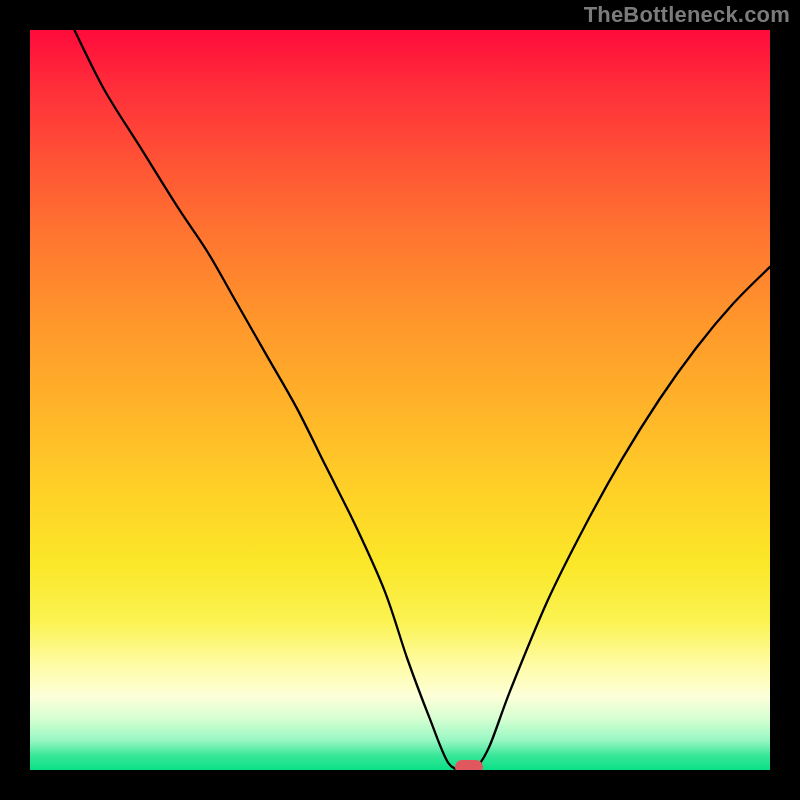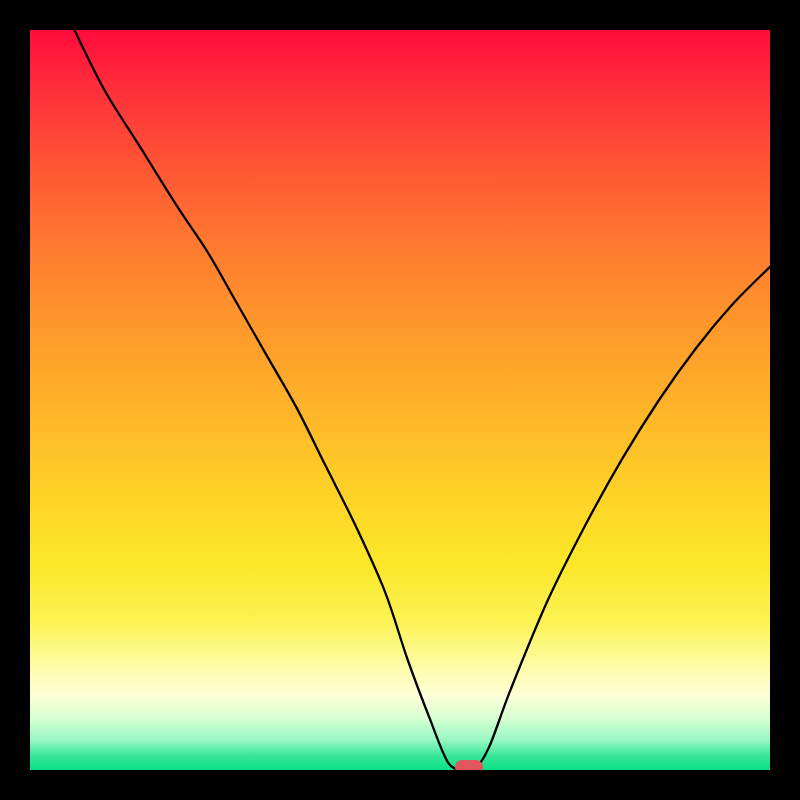--- a/index.html
+++ b/index.html
@@ -71,20 +71,21 @@
     border-radius: 7px;
     background: #e0575e;
     z-index: 10;
     transform: translate(-50%, -50%);
   }
 </style>
 </head>
 <body>
 
 <div class="frame">
+  <div class="watermark">TheBottleneck.com</div>
 
   <div class="plot-area">
     <div class="gradient"></div>
 
     <svg class="curve" viewBox="0 0 740 740" preserveAspectRatio="none">
       <path id="curve-path" fill="none" stroke="#000" stroke-width="2.3" stroke-linecap="round" stroke-linejoin="round" d="M 44.40 0.00 C 49.33 9.87, 62.90 39.47, 74.00 59.20 C 85.10 78.93, 98.67 98.67, 111.00 118.40 C 123.33 138.13, 136.90 160.33, 148.00 177.60 C 159.10 194.87, 167.73 205.97, 177.60 222.00 C 187.47 238.03, 197.33 256.53, 207.20 273.80 C 217.07 291.07, 226.93 308.33, 236.80 325.60 C 246.67 342.87, 256.53 358.90, 266.40 377.40 C 276.27 395.90, 286.13 416.87, 296.00 436.60 C 305.87 456.33, 315.73 474.83, 325.60 495.80 C 335.47 516.77, 346.57 540.20, 355.20 562.40 C 363.83 584.60, 370.00 608.03, 377.40 629.00 C 384.80 649.97, 392.82 670.93, 399.60 688.20 C 406.38 705.47, 412.43 723.97, 418.10 732.60 C 423.77 741.23, 429.32 738.77, 433.64 740.00 C 437.96 741.23, 439.81 743.70, 444.00 740.00 C 448.19 736.30, 452.63 731.37, 458.80 717.80 C 464.97 704.23, 471.13 683.27, 481.00 658.60 C 490.87 633.93, 505.67 596.93, 518.00 569.80 C 530.33 542.67, 542.67 519.23, 555.00 495.80 C 567.33 472.37, 579.67 450.17, 592.00 429.20 C 604.33 408.23, 616.67 388.50, 629.00 370.00 C 641.33 351.50, 653.67 334.23, 666.00 318.20 C 678.33 302.17, 690.67 287.37, 703.00 273.80 C 715.33 260.23, 733.83 242.97, 740.00 236.80"></path>
     </svg>
 
     <div class="marker" id="marker" style="left: 438.82px; top: 737px; background: rgb(224, 87, 94);"></div>
   </div>

